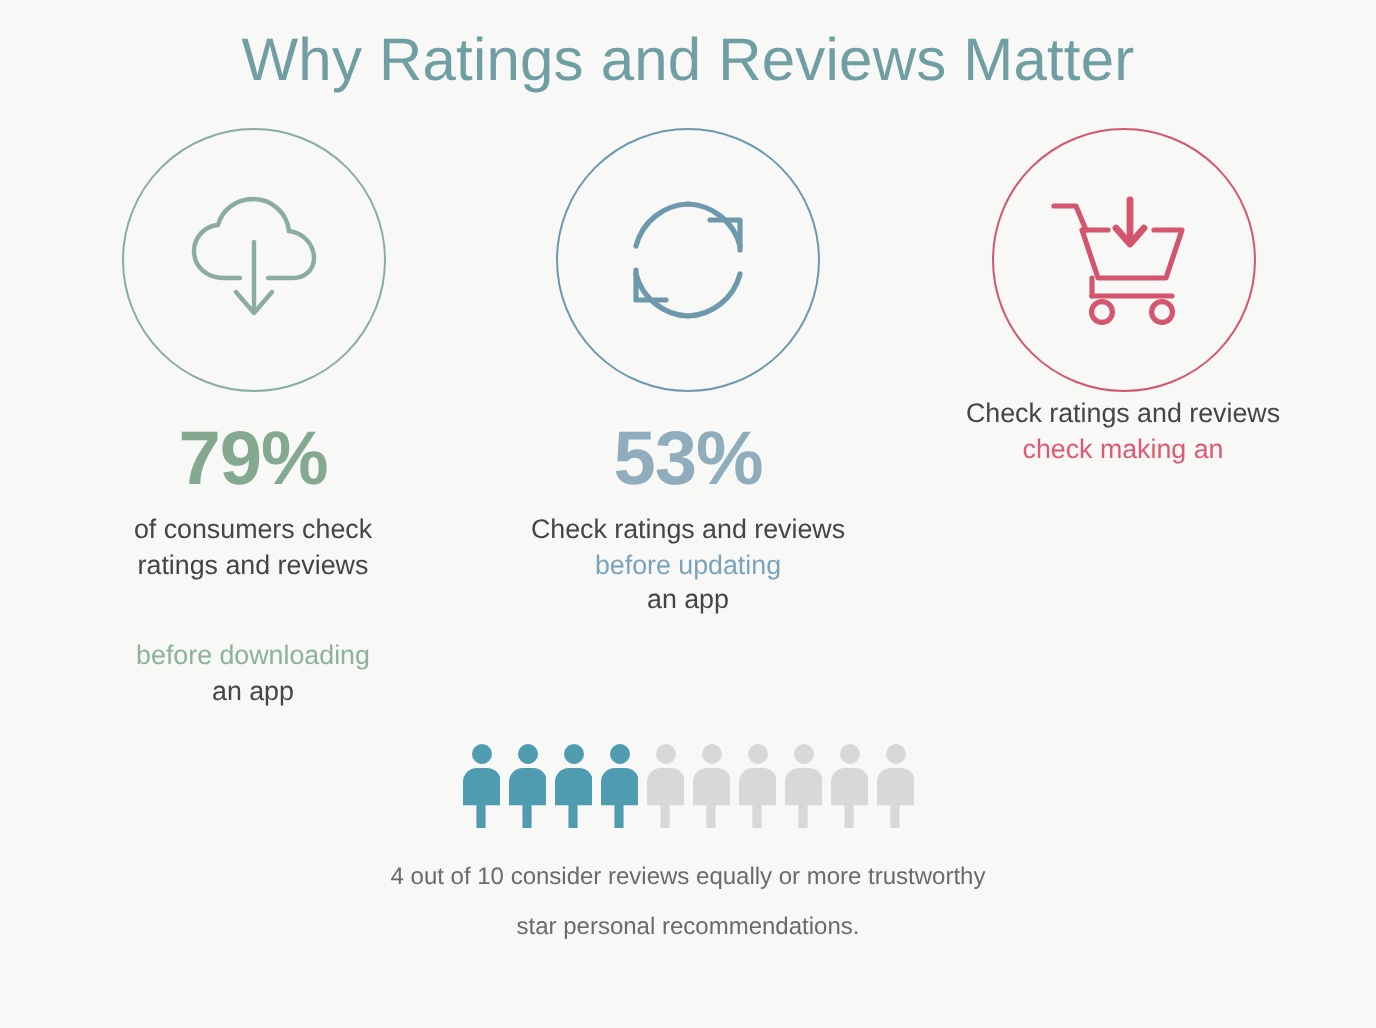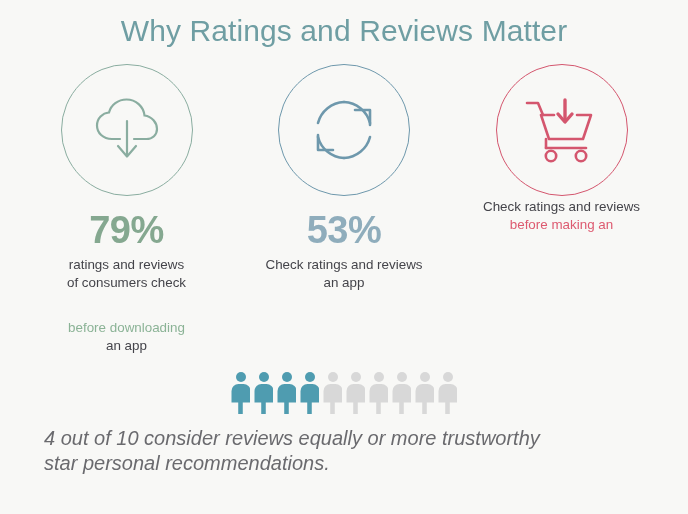--- a/index.html
+++ b/index.html
@@ -131,26 +131,25 @@
     background: currentColor;
     border-radius: 7px 7px 2px 2px;
     clip-path: polygon(0% 0%, 100% 0%, 100% 62%, 62% 62%, 62% 100%, 38% 100%, 38% 62%, 0% 62%);
   }
   .person.on  { color: #4f9cb0; }
   .person.off { color: #d8d8d8; }
 
   
   .footer {
     margin-top: 12px;
-    text-align: left;
-    font-size: 20px;
+    text-align: center;
+    font-size: 12px;
     line-height: 25px;
     color: #6a6a6e;
     width: 600px;
-    font-style: italic;
   }
 </style>
 </head>
 <body>
 
 <div class="infographic">
 
   <div class="header">
     <h1 class="title">Why Ratings and Reviews Matter</h1>
   </div>
@@ -161,62 +160,63 @@
       <div class="icon-circle">
         <svg width="74" height="66" viewBox="0 0 74 66">
           <path d="M22 42 C13 42 7 36 7 28.5 C7 21.5 12.5 16 19 15.5 C21 8 28 2.5 36.5 2.5 C46 2.5 53.5 9.5 54.5 18.5 C62 19.5 67 25.5 67 32 C67 37.8 62.5 42 56.5 42 L44 42" fill="none" stroke="#8aada0" stroke-width="2.2" stroke-linecap="round"></path>
           <path d="M22 42 L30 42" fill="none" stroke="#8aada0" stroke-width="2.2" stroke-linecap="round"></path>
           <line x1="37" y1="24" x2="37" y2="58" stroke="#8aada0" stroke-width="2.2" stroke-linecap="round"></line>
           <polyline points="28,49 37,59.5 46,49" fill="none" stroke="#8aada0" stroke-width="2.2" stroke-linecap="round" stroke-linejoin="round"></polyline>
         </svg>
       </div>
       <div class="big-number">79%</div>
       <div class="caption">
+        <div>of consumers check</div>
         <div>ratings and reviews</div>
-        <div>of consumers check</div>
         <div class="hl-green">before downloading</div>
         <div>an app</div>
       </div>
     </div>
 
     <div class="stat-col col-blue">
       <div class="icon-circle">
         <svg width="72" height="72" viewBox="0 0 72 72">
           <path d="M36 8 A28 28 0 0 1 62 29" fill="none" stroke="#6e98ac" stroke-width="2.6" stroke-linecap="round"></path>
           <path d="M36 64 A28 28 0 0 1 10 43" fill="none" stroke="#6e98ac" stroke-width="2.6" stroke-linecap="round"></path>
           <path d="M36 8 A28 28 0 0 0 10 29" fill="none" stroke="#6e98ac" stroke-width="2.6" stroke-linecap="round"></path>
           <path d="M36 64 A28 28 0 0 0 62 43" fill="none" stroke="#6e98ac" stroke-width="2.6" stroke-linecap="round"></path>
           <polyline points="47,16 62,16 62,31" fill="none" stroke="#6e98ac" stroke-width="2.6" stroke-linecap="round" stroke-linejoin="round"></polyline>
           <polyline points="25,56 10,56 10,41" fill="none" stroke="#6e98ac" stroke-width="2.6" stroke-linecap="round" stroke-linejoin="round"></polyline>
         </svg>
       </div>
       <div class="big-number">53%</div>
       <div class="caption">
         <div>Check ratings and reviews</div>
+        <div class="hl-blue">before updating</div>
         <div>an app</div>
       </div>
     </div>
 
     <div class="stat-col col-red">
       <div class="icon-circle">
         <svg width="82" height="70" viewBox="0 0 82 70">
           <polyline points="6,8 17,8 22,20" fill="none" stroke="#d4566e" stroke-width="2.6" stroke-linecap="round" stroke-linejoin="round"></polyline>
           <polyline points="22,20 33,20" fill="none" stroke="#d4566e" stroke-width="2.6" stroke-linecap="round"></polyline>
           <polyline points="56,20 70,20 62,44 28,44 20,20" fill="none" stroke="#d4566e" stroke-width="2.6" stroke-linecap="round" stroke-linejoin="round"></polyline>
           <line x1="25" y1="53" x2="65" y2="53" stroke="#d4566e" stroke-width="2.6" stroke-linecap="round"></line>
           <line x1="25" y1="44" x2="25" y2="53" stroke="#d4566e" stroke-width="2.6" stroke-linecap="round"></line>
           <circle cx="30" cy="61" r="5.2" fill="none" stroke="#d4566e" stroke-width="2.6"></circle>
           <circle cx="60" cy="61" r="5.2" fill="none" stroke="#d4566e" stroke-width="2.6"></circle>
           <line x1="44" y1="5" x2="44" y2="26" stroke="#d4566e" stroke-width="3.4" stroke-linecap="round"></line>
           <polyline points="37,19 44,27 51,19" fill="none" stroke="#d4566e" stroke-width="3.4" stroke-linecap="round" stroke-linejoin="round"></polyline>
         </svg>
       </div>
       <div class="caption">
         <div>Check ratings and reviews</div>
-        <div class="hl-red">before making an</div>
+        <div class="hl-red">check making an</div>
       </div>
     </div>
 
   </div>
 
   <div class="people-row" id="people-row">
       <div class="person on">
         <div class="head"></div>
         <div class="body"></div>
       </div>

